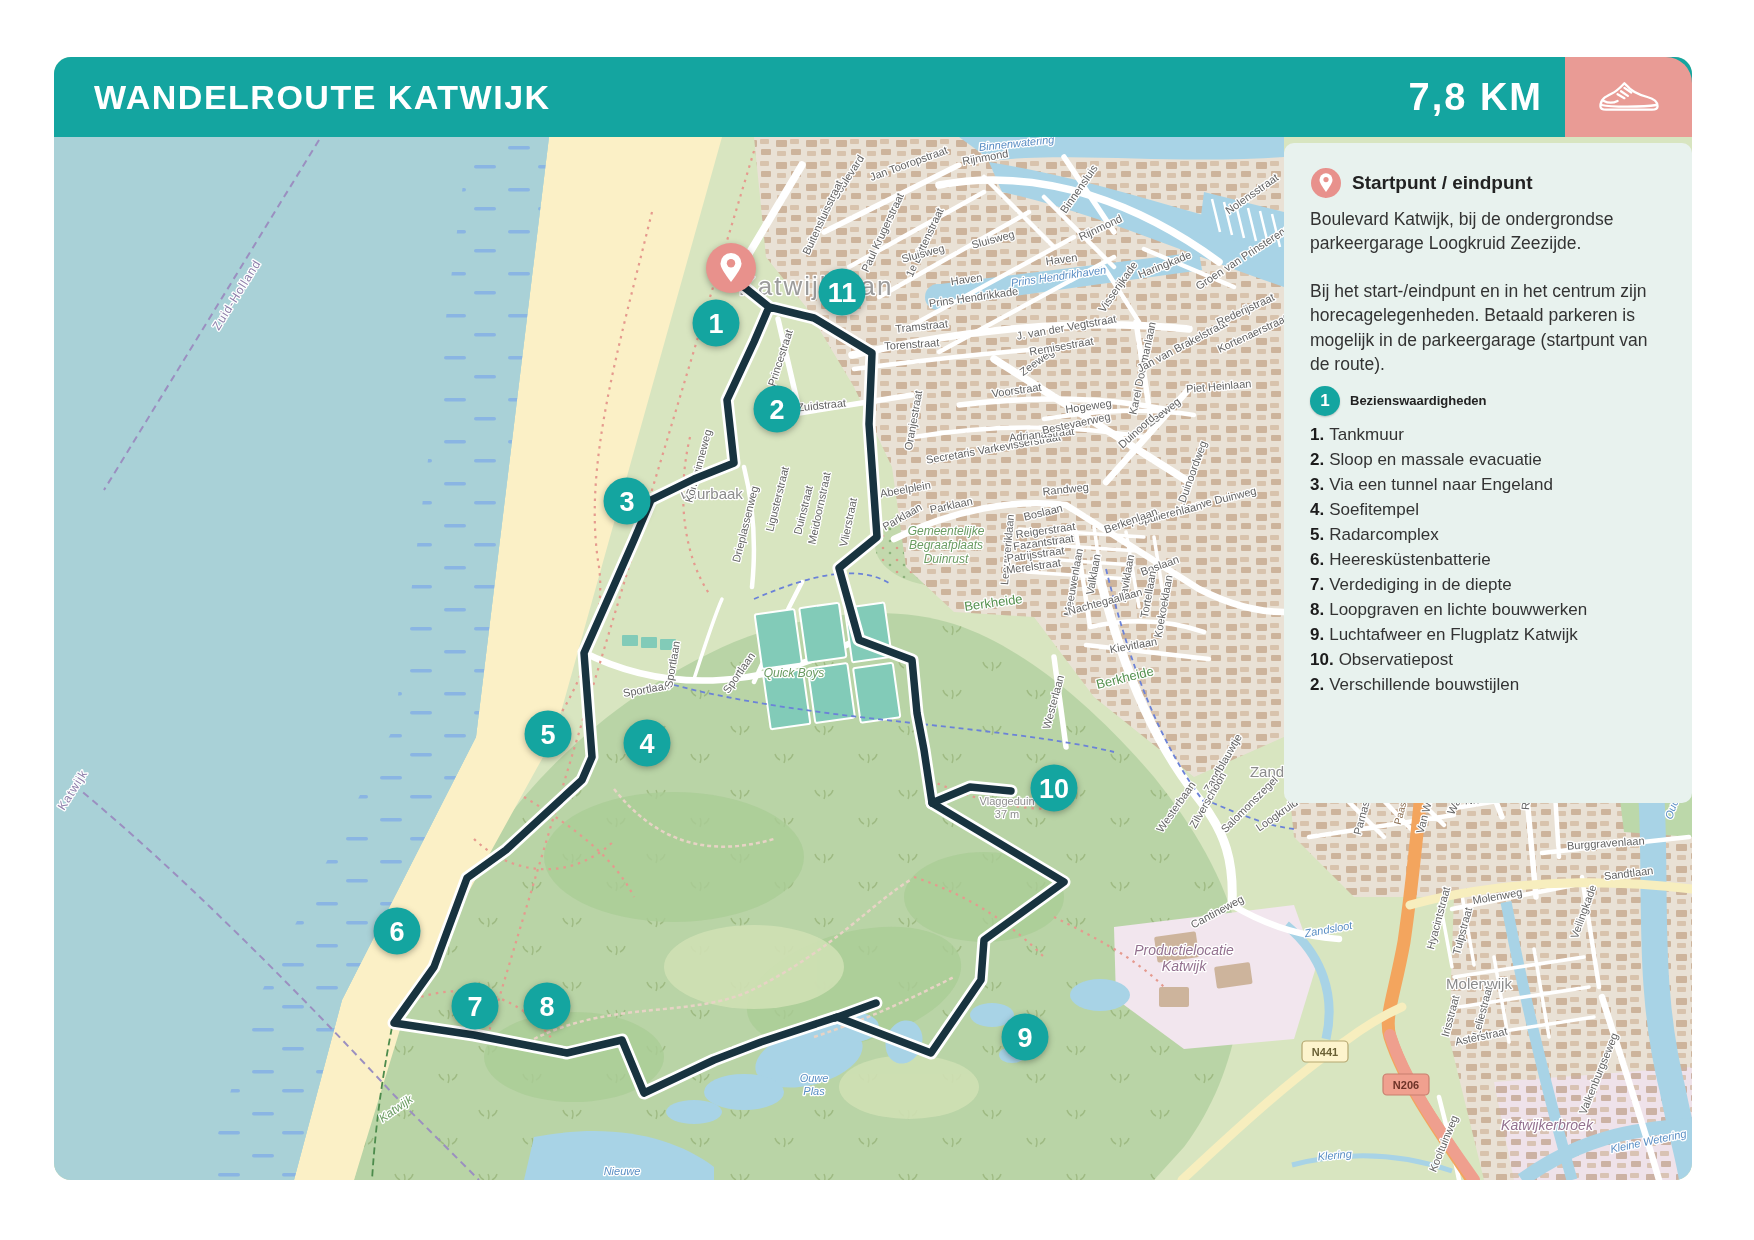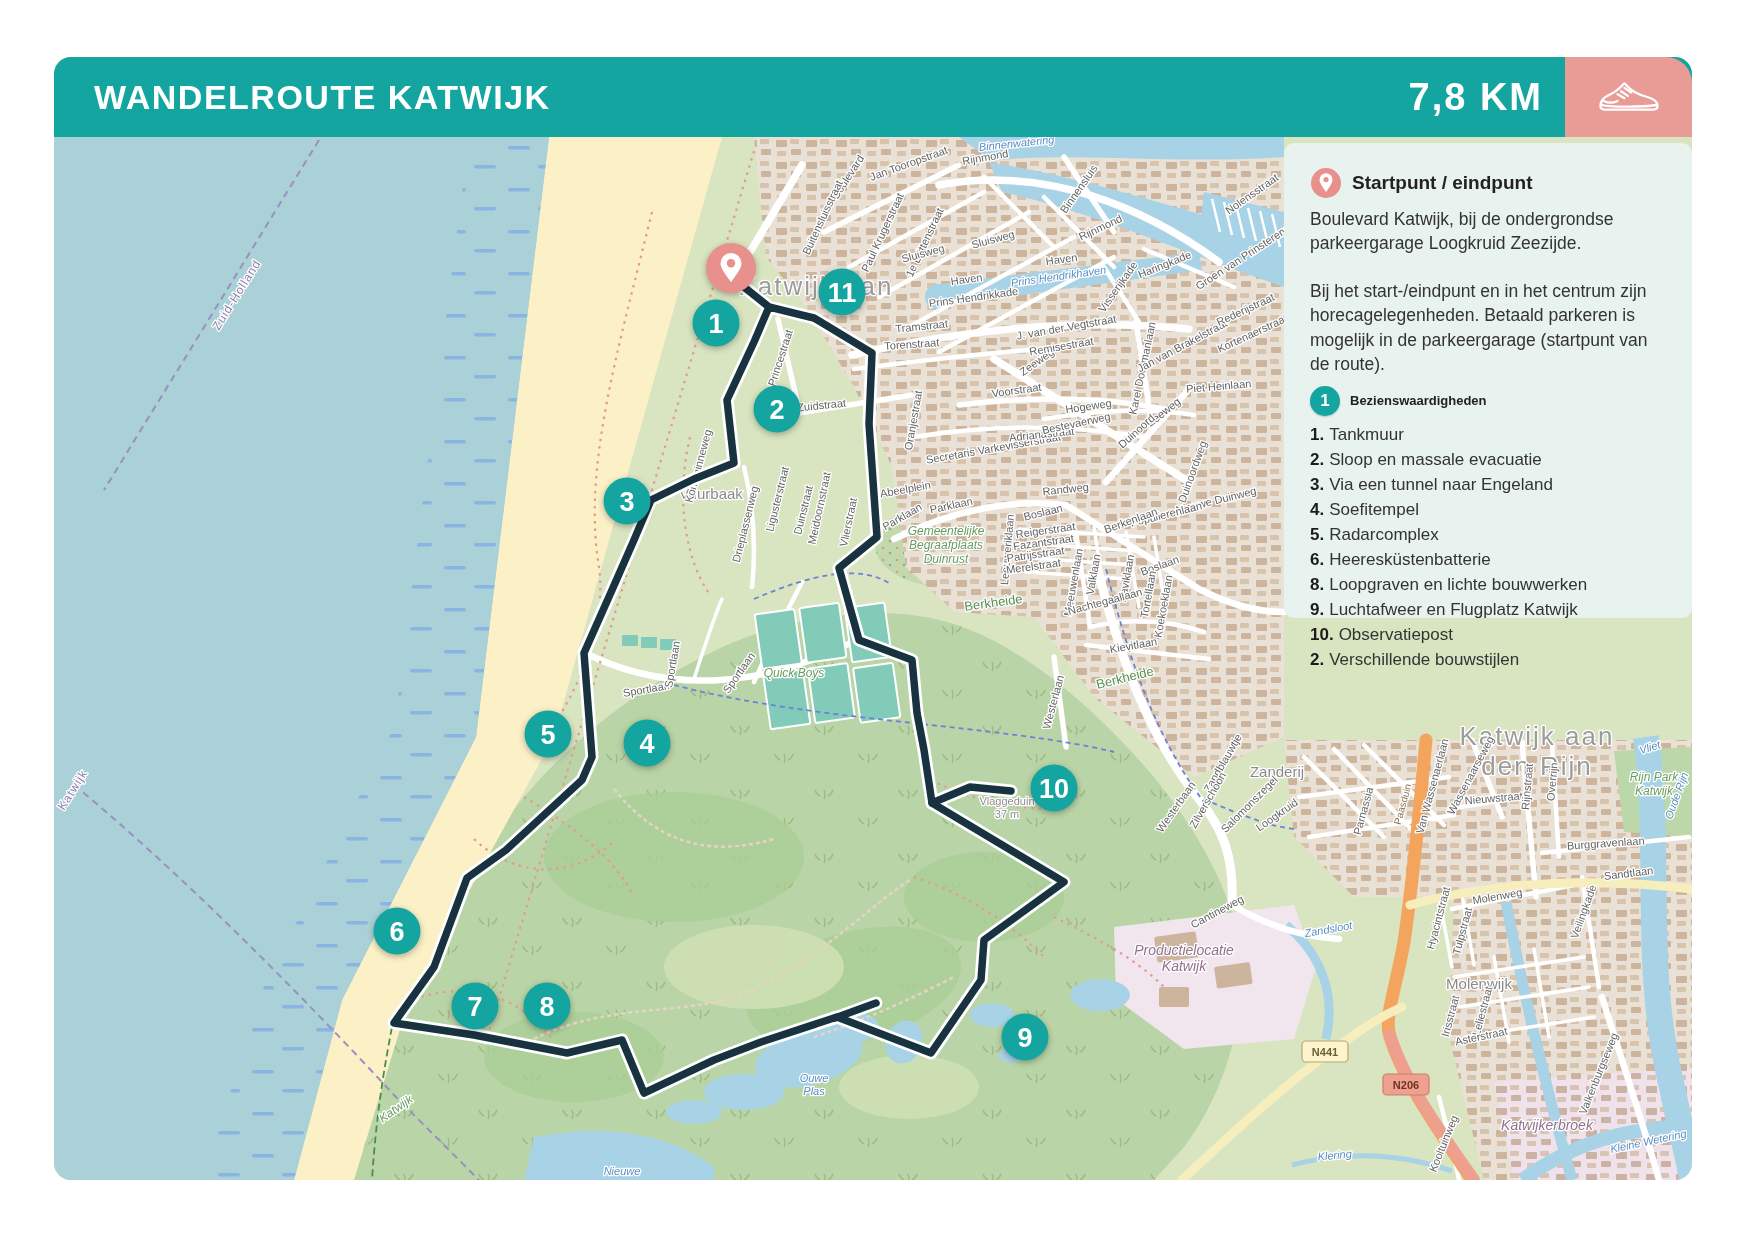--- a/index.html
+++ b/index.html
@@ -8,21 +8,21 @@
     overflow:hidden;background:#d8e5c0;}
   .hdr{position:relative;height:80px;background:#14a5a0;display:flex;align-items:center;z-index:30;}
   .hdr-title{color:#fff;font-size:34px;font-weight:bold;letter-spacing:1.5px;padding-left:40px;}
   .hdr-dist{margin-left:auto;color:#fff;font-size:38px;font-weight:bold;letter-spacing:2px;padding-right:22px;}
   .shoe-box{width:127px;height:80px;background:#e99b95;border-top-right-radius:26px;
     display:flex;align-items:center;justify-content:center;flex:0 0 auto;}
   .maparea{position:relative;width:1638px;height:1043px;}
   svg{display:block;}
 
   
-  .panel{position:absolute;left:1230px;top:6px;width:408px;height:475px;background:#e8f2ee;
+  .panel{position:absolute;left:1230px;top:6px;width:408px;height:660px;background:#e8f2ee;
     border-radius:10px;box-sizing:border-box;padding:24px 26px;color:#333;z-index:20;}
   .p-titlerow{display:flex;align-items:center;gap:10px;margin-bottom:8px;}
   .p-title{font-size:19px;font-weight:bold;color:#222;}
   .p-body{font-size:17.5px;line-height:1.38;margin:0 0 10px 0;}
   .p-gap{height:14px;}
   .s-titlerow{display:flex;align-items:center;gap:10px;margin:10px 0 6px 0;}
   .s-badge{width:30px;height:30px;border-radius:50%;background:#14a5a0;color:#fff;font-weight:bold;
     font-size:17px;display:flex;align-items:center;justify-content:center;box-shadow:0 1px 2px rgba(0,0,0,.2);}
   .s-title{font-size:13px;font-weight:bold;color:#222;}
   ul.sights{list-style:none;margin:0;padding:0;font-size:17px;line-height:25px;}
@@ -443,20 +443,21 @@
         <span class="s-badge">1</span>
         <span class="s-title">Bezienswaardigheden</span>
       </div>
       <ul class="sights" id="sights-list">
           <li><b>1.</b>Tankmuur</li>
           <li><b>2.</b>Sloop en massale evacuatie</li>
           <li><b>3.</b>Via een tunnel naar Engeland</li>
           <li><b>4.</b>Soefitempel</li>
           <li><b>5.</b>Radarcomplex</li>
           <li><b>6.</b>Heeresküstenbatterie</li>
+          <li><b>7.</b>Verdediging in de diepte</li>
           <li><b>8.</b>Loopgraven en lichte bouwwerken</li>
           <li><b>9.</b>Luchtafweer en Flugplatz Katwijk</li>
           <li><b>10.</b>Observatiepost</li>
           <li><b>2.</b>Verschillende bouwstijlen</li>
         </ul>
     </div>
   </div>
 </div>
 
 </body></html>

